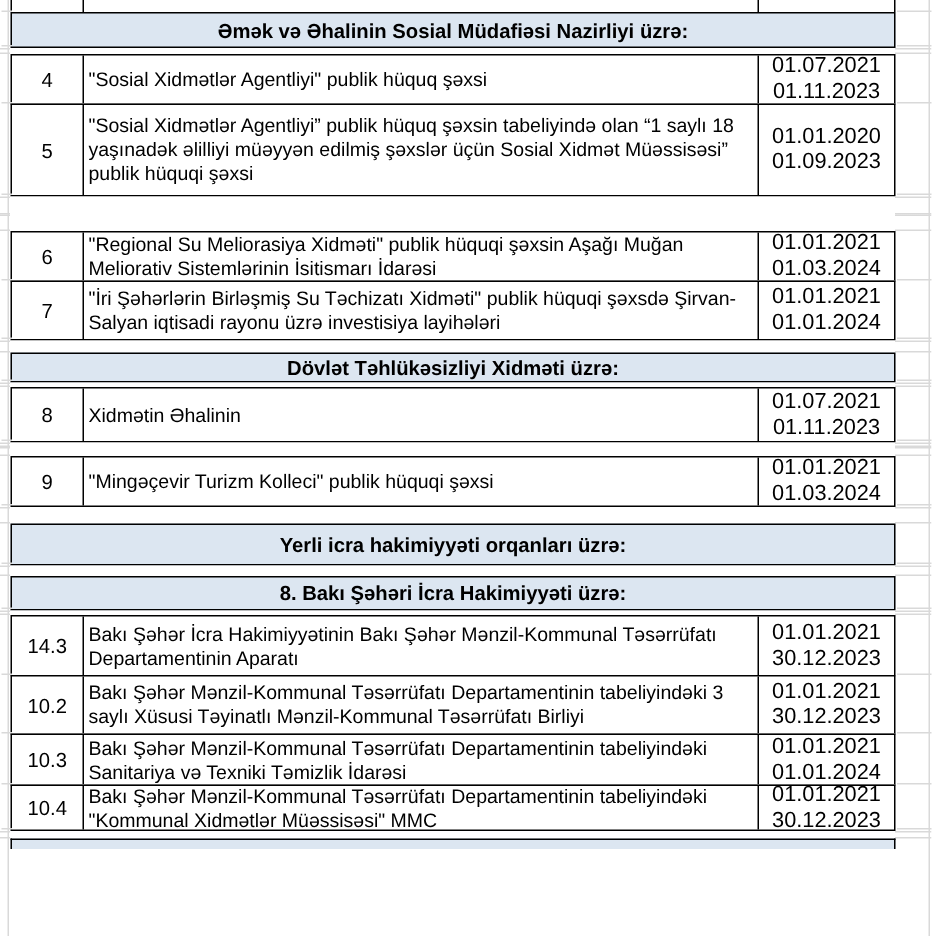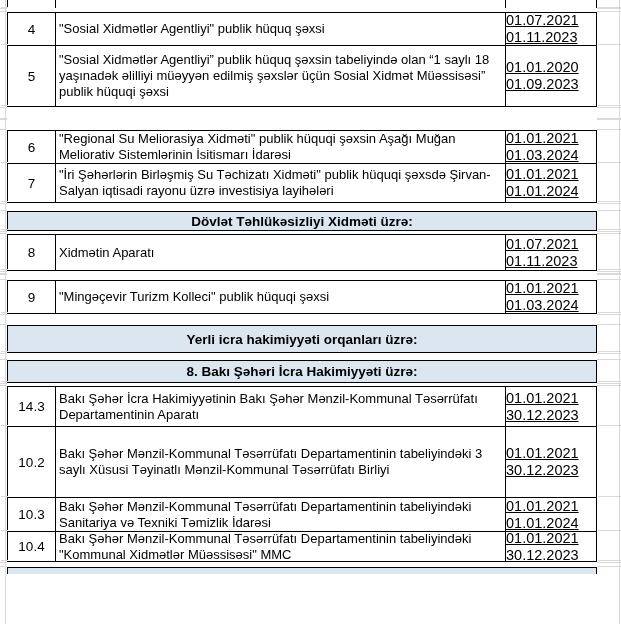--- a/index.html
+++ b/index.html
@@ -38,22 +38,22 @@
   .cell.num{
     width:48px;display:flex;align-items:center;justify-content:center;
     font-size:13.5px;border-right:1px solid var(--border-color);
   }
   .cell.text{
     width:450px;display:flex;align-items:center;
     font-size:13px;line-height:16px;padding:1px 5px 1px 3px;
     border-right:1px solid var(--border-color);
   }
   .cell.dates{
-    width:90px;display:flex;flex-direction:column;align-items:flex-start;justify-content:center;
-    font-size:14.5px;line-height:17px;text-decoration:underline;
+    width:90px;display:flex;flex-direction:column;align-items:center;justify-content:center;
+    font-size:14.5px;line-height:17px;
   }
   .gap{position:relative;height:4px;background:#fff;}
   .sliver{
     box-sizing:border-box;height:7px;background:var(--header-bg);
     border-top:1px solid var(--border-color);
     border-left:1px solid var(--border-color);
     border-right:1px solid var(--border-color);
     position:relative;
   }
   
@@ -74,20 +74,21 @@
 <div class="vgrid" style="left:619px"></div>
 
 <div class="table">
 
   <div class="partial">
     <div class="pc1"></div>
     <div class="pc2"></div>
     <div class="pc3"></div>
   </div>
 
+  <div class="hdr" style="height:24px">Əmək və Əhalinin Sosial Müdafiəsi Nazirliyi üzrə:</div>
   <div class="gap" style="height:4px"></div>
 
   <div class="row" style="height:34px">
     <div class="cell num">4</div>
     <div class="cell text">"Sosial Xidmətlər Agentliyi" publik hüquq şəxsi</div>
     <div class="cell dates">
       <div>01.07.2021</div>
       <div>01.11.2023</div>
     </div>
   </div>
@@ -119,21 +120,21 @@
       <div>01.01.2024</div>
     </div>
   </div>
 
   <div class="gap" style="height:8px"></div>
   <div class="hdr" style="height:20px">Dövlət Təhlükəsizliyi Xidməti üzrə:</div>
   <div class="gap" style="height:3px"></div>
 
   <div class="row" style="height:37px">
     <div class="cell num">8</div>
-    <div class="cell text">Xidmətin Aparatı</div>
+    <div class="cell text">Xidmətin Əhalinin</div>
     <div class="cell dates">
       <div>01.07.2021</div>
       <div>01.11.2023</div>
     </div>
   </div>
 
   <div class="gap" style="height:3px"></div>
   <div class="gap" style="height:6px"></div>
 
   <div class="row" style="height:34px">
@@ -152,21 +153,21 @@
   <div class="gap" style="height:3px"></div>
 
   <div class="row" style="height:41px">
     <div class="cell num">14.3</div>
     <div class="cell text">Bakı Şəhər İcra Hakimiyyətinin Bakı Şəhər Mənzil-Kommunal Təsərrüfatı Departamentinin Aparatı</div>
     <div class="cell dates">
       <div>01.01.2021</div>
       <div>30.12.2023</div>
     </div>
   </div>
-  <div class="row" style="height:72px">
+  <div class="row" style="height:40px">
     <div class="cell num">10.2</div>
     <div class="cell text">Bakı Şəhər Mənzil-Kommunal Təsərrüfatı Departamentinin tabeliyindəki 3 saylı Xüsusi Təyinatlı Mənzil-Kommunal Təsərrüfatı Birliyi</div>
     <div class="cell dates">
       <div>01.01.2021</div>
       <div>30.12.2023</div>
     </div>
   </div>
   <div class="row" style="height:35px">
     <div class="cell num">10.3</div>
     <div class="cell text">Bakı Şəhər Mənzil-Kommunal Təsərrüfatı Departamentinin tabeliyindəki Sanitariya və Texniki Təmizlik İdarəsi</div>

